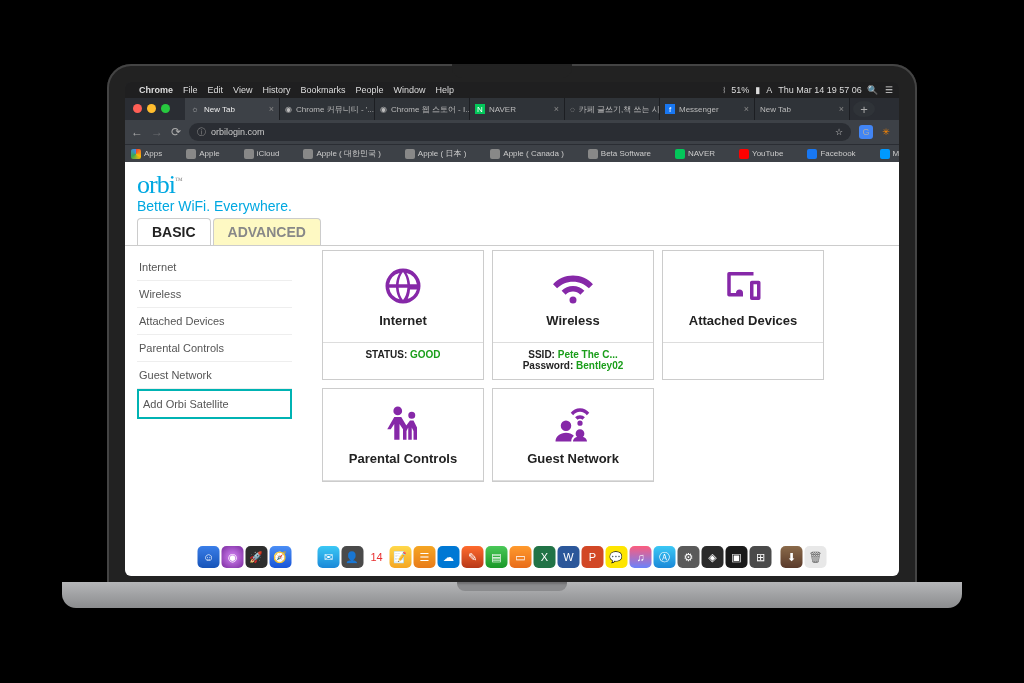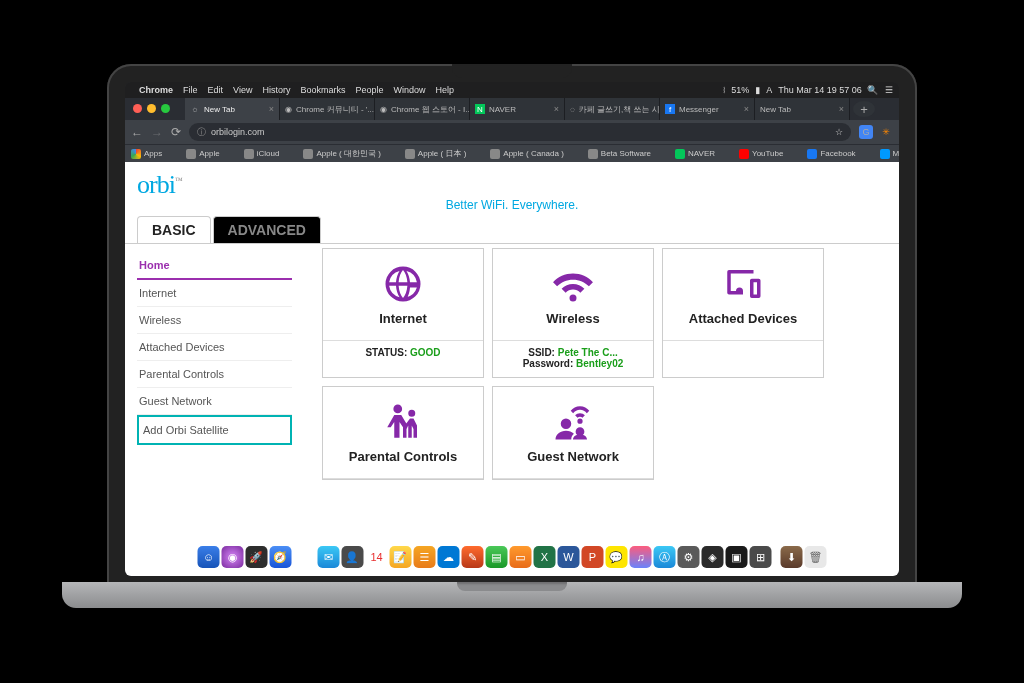--- a/index.html
+++ b/index.html
@@ -133,33 +133,33 @@
     padding: 8px 12px 4px;
   }
   .orbi-logo {
     font-size: 26px;
     font-weight: 300;
     color: #00a8e1;
     letter-spacing: -1px;
     font-family: Liberation Serif, serif;
   }
   .orbi-logo .tm { font-size: 8px; vertical-align: super; color:#888;}
-  .orbi-tag { font-size: 12px; color: #00a8e1; margin-top:-2px;text-align:center;}
+  .orbi-tag { font-size: 14px; color: #00a8e1; margin-top:-2px;}
   .orbi-tabs {
     display: flex;
     border-bottom: 1px solid #ccc;
     padding: 0 12px;
     gap: 0;
   }
   .orbi-tab {
     padding: 5px 14px;
     font-size: 14px;
     font-weight: bold;
     color: #888;
-    background: #000000;
+    background: #fef9c3;
     border: 1px solid #ccc;
     border-bottom: none;
     border-radius: 4px 4px 0 0;
     margin-right: 2px;
     cursor: pointer;
   }
   .orbi-tab.active { background: #fff; color: #222;}
   .orbi-body {
     flex: 1;
     display: flex;
@@ -400,21 +400,20 @@
         <div class="orbi-header">
           <div class="orbi-logo"><span>orbi</span><span class="tm">™</span></div>
           <div class="orbi-tag">Better WiFi. Everywhere.</div>
         </div>
         <div class="orbi-tabs">
           <div class="orbi-tab active">BASIC</div>
           <div class="orbi-tab">ADVANCED</div>
         </div>
         <div class="orbi-body">
           <div class="sidebar">
-            <div class="sidebar-item active">Home</div>
             <div class="sidebar-item">Internet</div>
             <div class="sidebar-item">Wireless</div>
             <div class="sidebar-item">Attached Devices</div>
             <div class="sidebar-item">Parental Controls</div>
             <div class="sidebar-item">Guest Network</div>
             <div class="sidebar-item highlight">Add Orbi Satellite</div>
           </div>
           <div class="cards">
 
             <div class="card">

